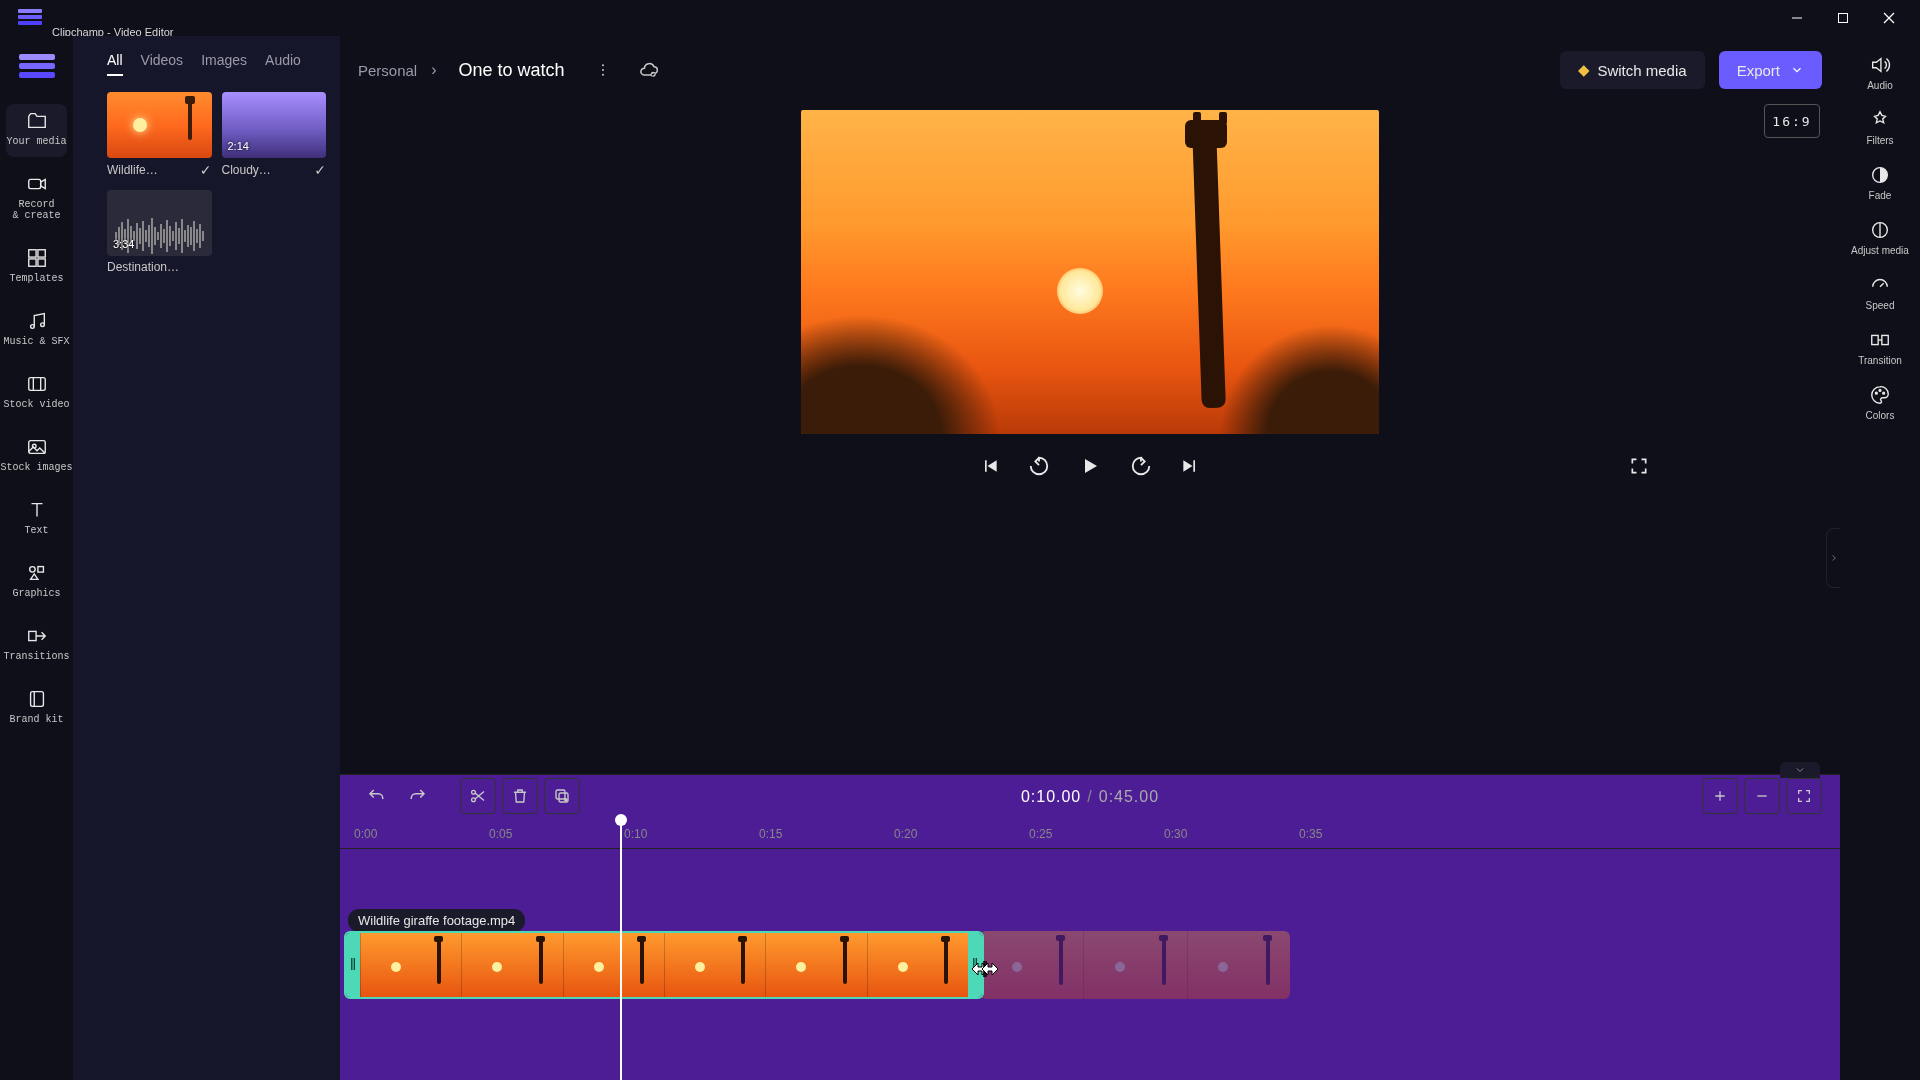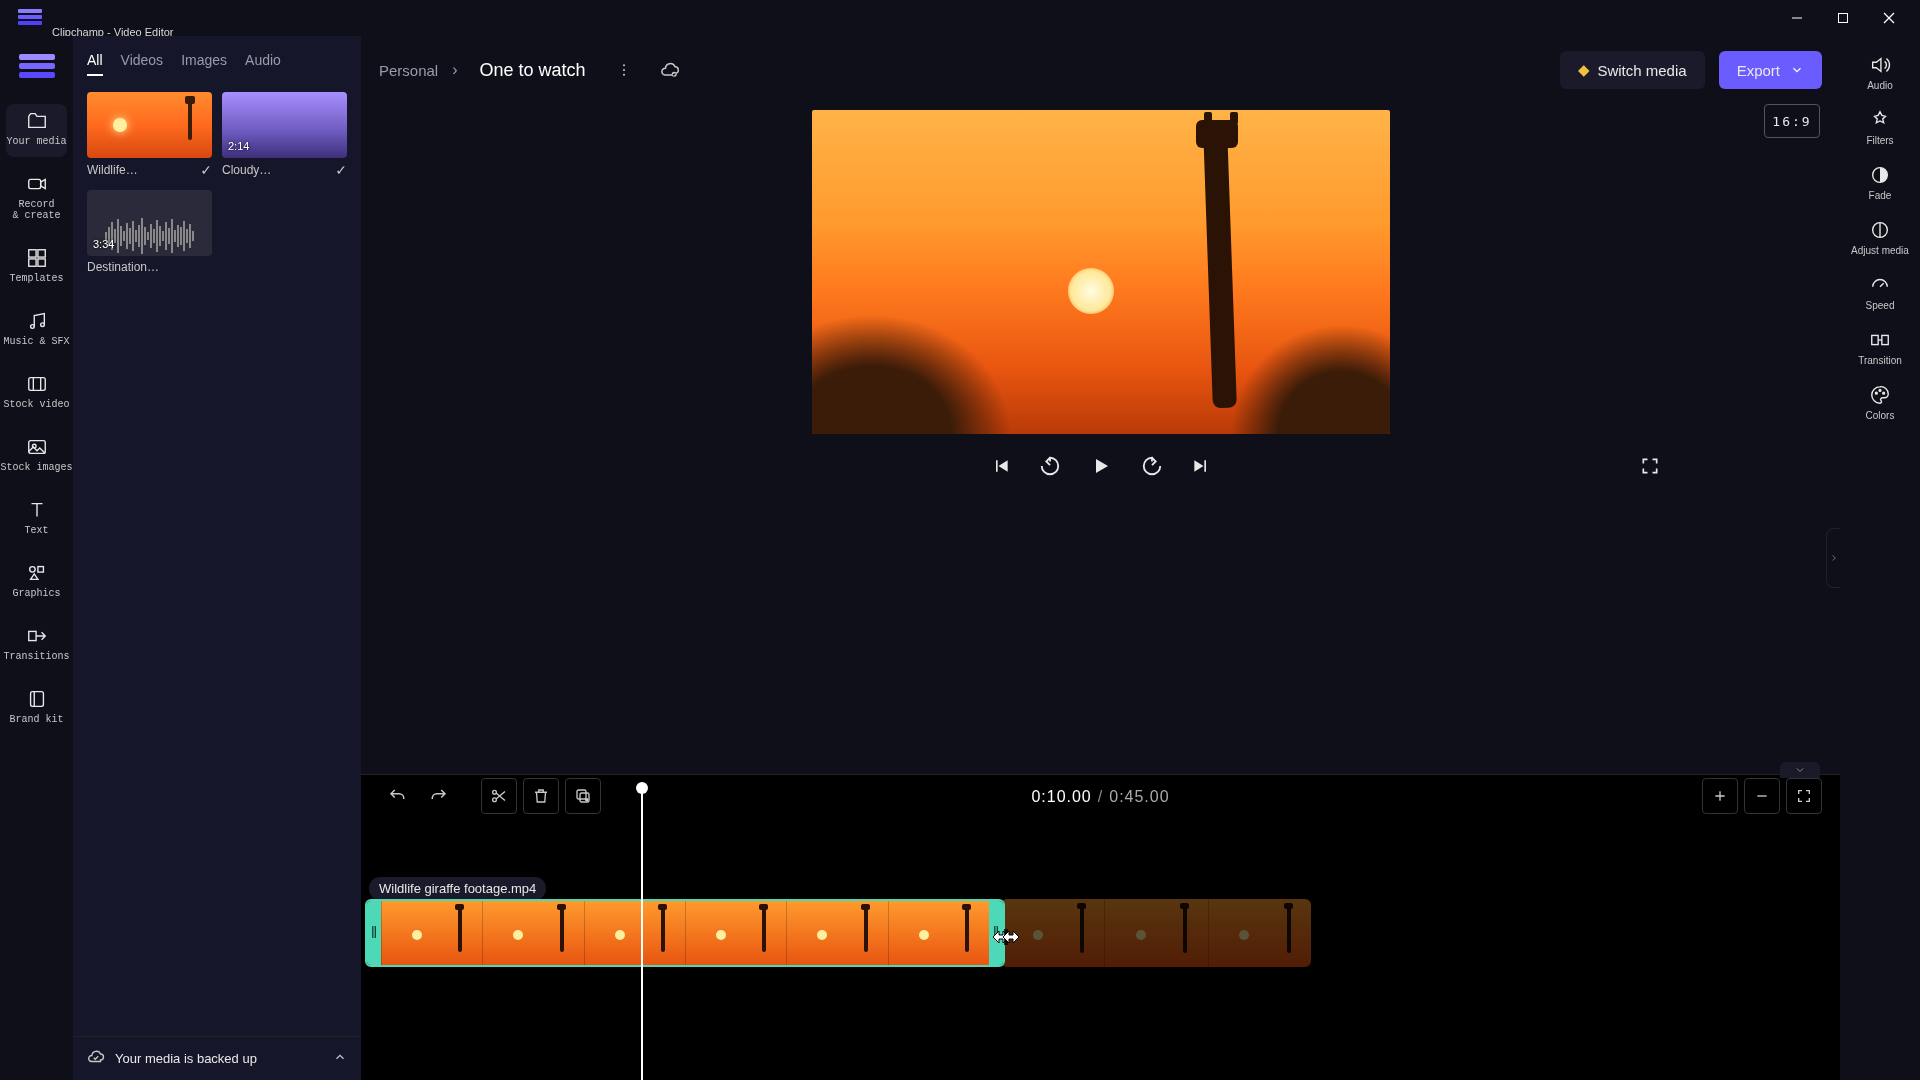--- a/index.html
+++ b/index.html
@@ -18,21 +18,21 @@
 .leftbar { width:73px; background:#0f0f1a; display:flex; flex-direction:column; align-items:center; padding-top:18px; gap:10px; }
 .leftbar .logo { width:36px; height:28px; display:flex; flex-direction:column; gap:3px; margin-bottom:12px;}
 .leftbar .logo span{display:block;height:6px;border-radius:2px;}
 .leftbar .logo span:nth-child(1){background:#9b8bff;}
 .leftbar .logo span:nth-child(2){background:#7766ff;}
 .leftbar .logo span:nth-child(3){background:#5a48ff;}
 .left-item { width:100%; padding:6px 0 10px 0; display:flex; flex-direction:column; align-items:center; gap:4px; cursor:pointer; }
 .left-item.active { background:#1a1a2a; border-radius:8px; margin:0 6px; width:calc(100% - 12px);}
 .left-item .lbl { font-size:10px; color:#c8c8c8; text-align:center; line-height:11px;font-family:Liberation Mono, monospace;}
 .left-item svg { width:22px; height:22px; stroke:#e8e8e8; fill:none; stroke-width:1.5;}
-.mediapanel { width:288px; background:#16162a; display:flex; flex-direction:column; position:relative;}
+.mediapanel { width:267px; background:#16162a; display:flex; flex-direction:column; position:relative;padding-left:20px;}
 .media-tabs { display:flex; gap:18px; padding:16px 14px 8px 14px; font-size:14px;}
 .media-tabs span { color:#9a9aaa; cursor:pointer; padding-bottom:6px; }
 .media-tabs span.active { color:#fff; border-bottom:2px solid #fff;}
 .import-row { display:flex; padding:10px 14px; gap:4px;}
 .import-btn { flex:1; height:38px; background:#6a5cff; border-radius:6px 0 0 6px; color:#fff; font-size:14px; display:flex; align-items:center; justify-content:center; cursor:pointer;}
 .import-dd { width:38px; height:38px; background:#6a5cff; border-radius:0 6px 6px 0; display:flex; align-items:center; justify-content:center; cursor:pointer;}
 .media-grid { padding:8px 14px; display:grid; grid-template-columns:1fr 1fr; gap:12px 10px;}
 .media-item { display:flex; flex-direction:column; gap:4px;}
 .thumb { width:100%; height:66px; border-radius:4px; position:relative; overflow:hidden;}
 .thumb.sunset { background:linear-gradient(to bottom,#ff8c2e 0%,#ff6a1e 50%,#d84810 100%);}
@@ -68,21 +68,21 @@
 .preview .pgir-neck{position:absolute;right:158px;top:18px;width:24px;height:280px;background:#2a1204;border-radius:8px;transform:rotate(-2deg);}
 .preview .pgir-head{position:absolute;right:152px;top:10px;width:42px;height:28px;background:#2a1204;border-radius:6px;}
 .preview .pgir-ear{position:absolute;right:152px;top:2px;width:8px;height:12px;background:#2a1204;border-radius:2px;}
 .preview .pgir-ear2{position:absolute;right:178px;top:2px;width:8px;height:12px;background:#2a1204;border-radius:2px;}
 .preview .ptree-l{position:absolute;left:0;bottom:0;width:200px;height:120px;background:radial-gradient(ellipse at 30% 100%,#3a1c08 0%,#3a1c08 40%,transparent 70%);}
 .preview .ptree-r{position:absolute;right:0;bottom:0;width:160px;height:110px;background:radial-gradient(ellipse at 70% 100%,#3a1c08 0%,#3a1c08 40%,transparent 70%);}
 .playback{display:flex;align-items:center;justify-content:center;gap:28px;height:56px;width:578px;margin-top:6px;position:relative;}
 .pb-btn{cursor:pointer;color:#e8e8e8;}
 .fullscreen-btn{position:absolute;right:-270px;}
 .tl-collapse{position:absolute;right:20px;bottom:-4px;width:40px;height:16px;background:#1a1a2a;border-radius:6px 6px 0 0;display:flex;align-items:center;justify-content:center;cursor:pointer;}
-.timeline-section{height:306px;background:#000000;border-top:1px solid #222;display:flex;flex-direction:column;}
+.timeline-section{height:306px;background:#4c1d95;border-top:1px solid #222;display:flex;flex-direction:column;}
 .tl-toolbar{height:42px;display:flex;align-items:center;padding:0 18px;gap:6px;}
 .tl-tool{width:36px;height:36px;display:flex;align-items:center;justify-content:center;cursor:pointer;color:#c8c8c8;border-radius:4px;}
 .tl-tool.bordered{border:1px solid #333;}
 .tl-time{position:absolute;left:50%;transform:translateX(-50%);font-family:monospace;font-size:16px;letter-spacing:1px;}
 .tl-time .cur{color:#fff;}
 .tl-time .sep{color:#888;margin:0 6px;}
 .tl-time .tot{color:#aaa;}
 .tl-right{margin-left:auto;display:flex;gap:6px;}
 .ruler{height:32px;position:relative;border-bottom:1px solid #222;}
 .ruler .tick{position:absolute;top:10px;font-size:12px;color:#888;}
@@ -281,34 +281,20 @@
               <span style="height:24px"></span>
               <span style="height:10px"></span>
           </div>
           <div class="dur">3:34</div>
         </div>
         <div class="media-name-row">
           <div class="media-name">Destination…</div>
         </div>
       </div>
     </div>
-    <div class="backup-bar">
-      <span class="bicon">
-        <svg width="18" height="18" viewBox="0 0 24 24" stroke="#c8c8c8" fill="none" stroke-width="1.8">
-            <path d="M18 16a4 4 0 000-8 6 6 0 00-11.5 2A4 4 0 006 18h12z"></path>
-            <path d="M9 13l2 2 4-4"></path>
-          </svg>
-      </span>
-      <span class="btxt">Your media is backed up</span>
-      <span class="bchev">
-        <svg width="14" height="14" viewBox="0 0 24 24" stroke="#c8c8c8" fill="none" stroke-width="2">
-            <path d="M6 15l6-6 6 6"></path>
-          </svg>
-      </span>
-    </div>
     <div class="collapse-tab">
       <svg width="10" height="10" viewBox="0 0 24 24" stroke="#888" fill="none" stroke-width="2">
           <path d="M15 6l-6 6 6 6"></path>
         </svg>
     </div>
   </div>
 
   <div class="canvas-area">
     <div class="topbar">
       <span class="bc">Personal</span>
@@ -426,20 +412,30 @@
                 <path d="M5 12h14"></path>
               </svg>
             </div>
           <div class="tl-tool bordered">
               <svg width="16" height="16" viewBox="0 0 24 24" stroke="#c8c8c8" fill="none" stroke-width="2">
                 <path d="M9 4H4v5M15 4h5v5M9 20H4v-5M15 20h5v-5"></path>
               </svg>
             </div>
         </div>
       </div>
+      <div class="ruler">
+        <span class="tick" style="left:14px">0:00</span>
+        <span class="tick" style="left:149px">0:05</span>
+        <span class="tick" style="left:284px">0:10</span>
+        <span class="tick" style="left:419px">0:15</span>
+        <span class="tick" style="left:554px">0:20</span>
+        <span class="tick" style="left:689px">0:25</span>
+        <span class="tick" style="left:824px">0:30</span>
+        <span class="tick" style="left:959px">0:35</span>
+      </div>
       <div class="tracks">
         <div class="clip-label">Wildlife giraffe footage.mp4</div>
         <div class="clip-ghost" style="left:640px;width:310px;">
           <div class="clip-frames">
             <div class="clip-frame">
                 <div class="cf-sun"></div>
                 <div class="cf-gir"></div>
               </div>
             <div class="clip-frame">
                 <div class="cf-sun"></div>

